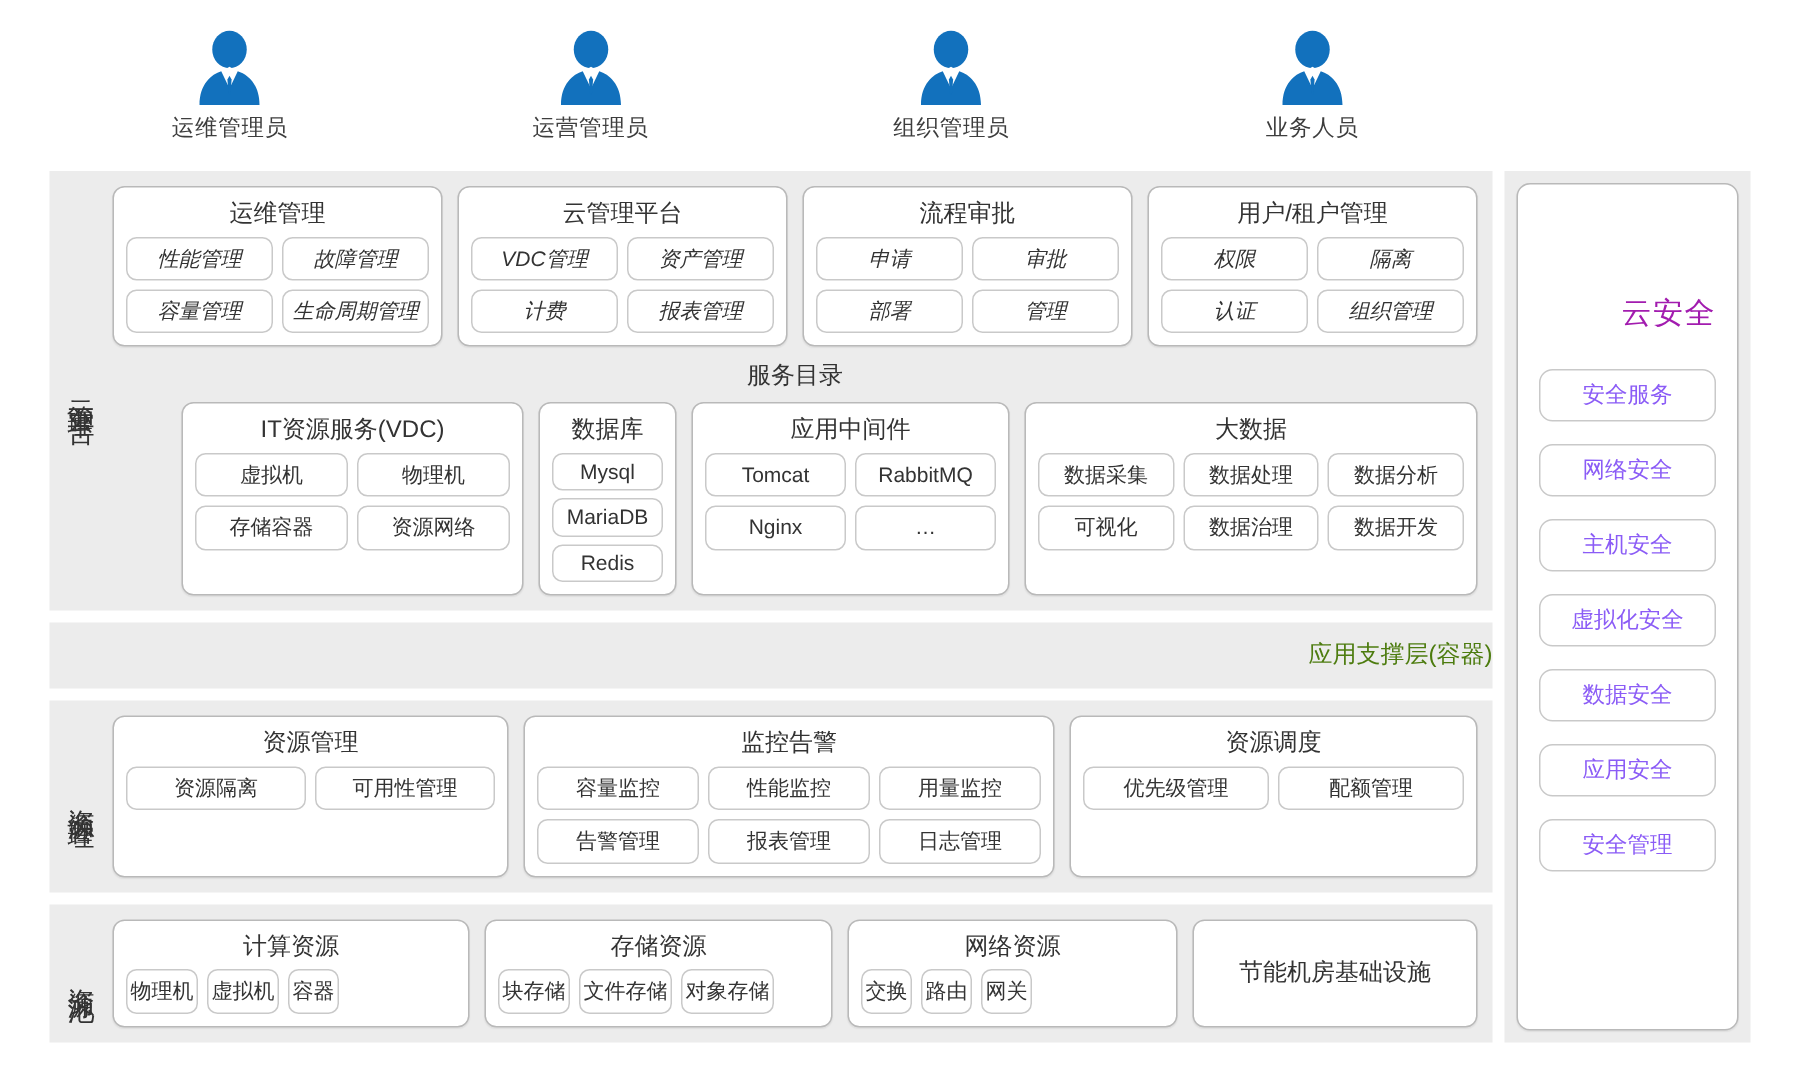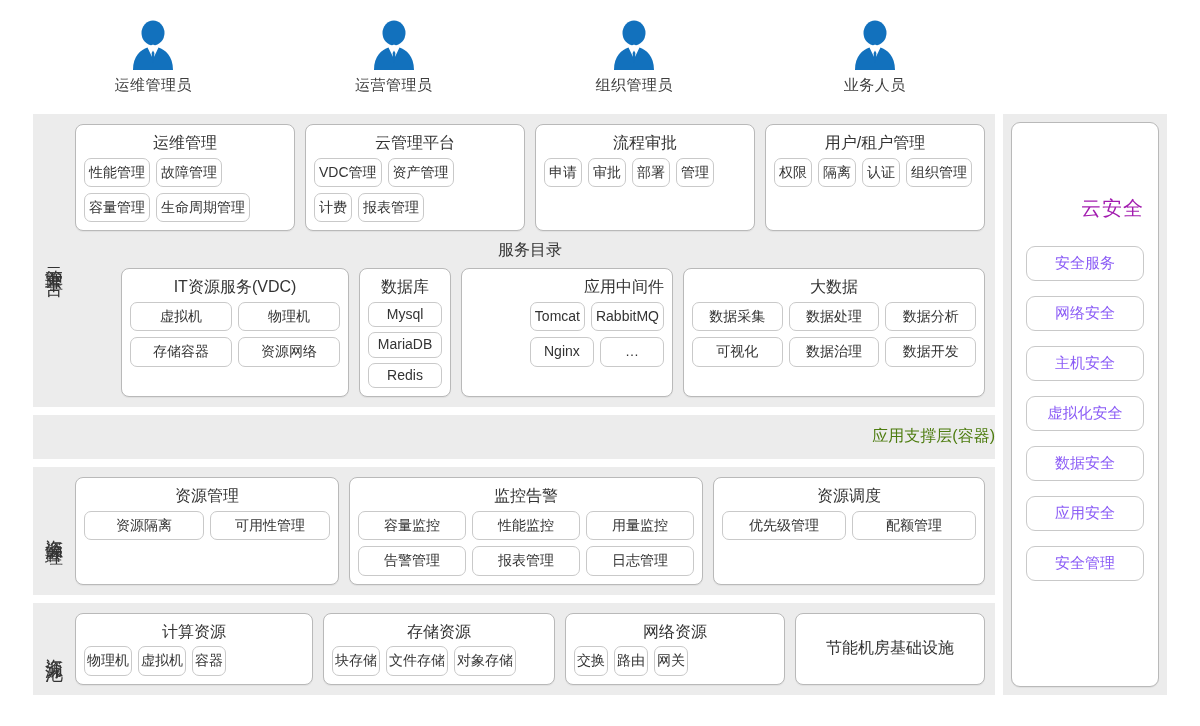--- a/index.html
+++ b/index.html
@@ -68,30 +68,30 @@
     line-height: 1.1;
     white-space: nowrap;
   }
   .row2 { display: flex; gap: 6px; }
   .row2 > .chip { flex: 1; }
   .chip-full { width: 100%; }
 
   
   .cmp-row1 { display: flex; gap: 10px; }
   .cmp-row1 > .card { flex: 1; }
-  .cmp-row1 > .card .chips { gap: 6px; }
+  .cmp-row1 > .card .chips { flex-direction: column; gap: 6px; font-style: italic; }
 
   .catalog-title {
     text-align: center; font-size: 16px; color: #333;
     padding: 9px 0 7px;
   }
   .cat-row { display: flex; gap: 10px; align-items: stretch; }
   .cat-vdc { flex: 0 0 228px; margin-left: 46px; }
   .cat-db  { flex: 0 0 92px; }
-  .cat-mw  { flex: 0 0 212px; align-items: flex-end; }
+  .cat-mw  { flex: 0 0 212px; }
   .cat-bd  { flex: 1; }
   .cat-vdc .chips, .cat-mw .chips { flex-direction: column; gap: 6px; }
   .cat-db .chips { flex-direction: column; gap: 5px; }
   .cat-db .chip { padding: 4px 2px; font-size: 14px; }
   .cat-bd .chips { flex-direction: column; gap: 6px; }
   .row3 { display: flex; gap: 6px; }
   .row3 > .chip { flex: 1; }
 
   
   .strip {

